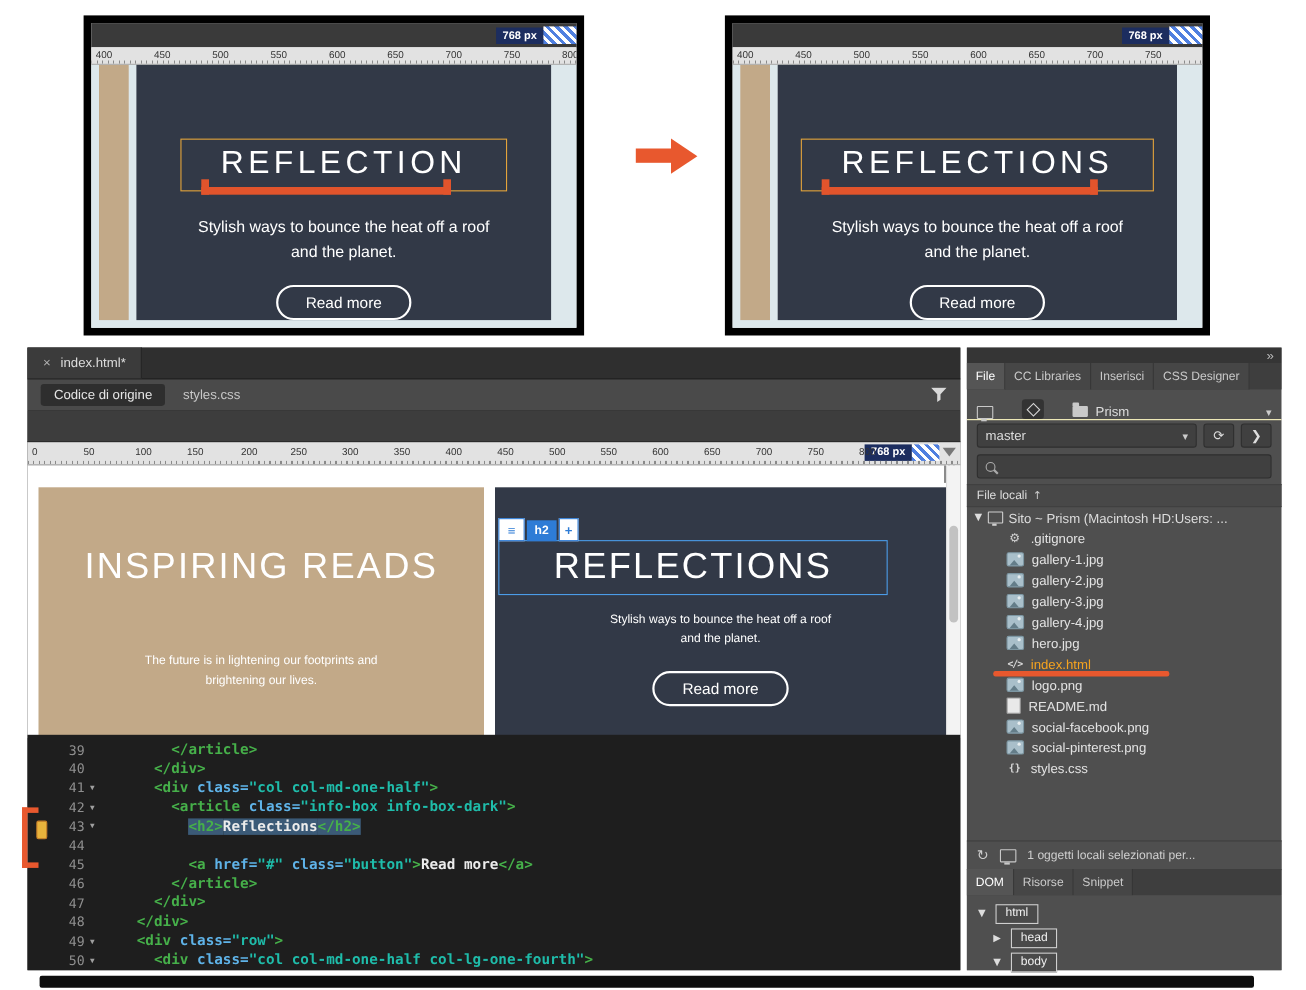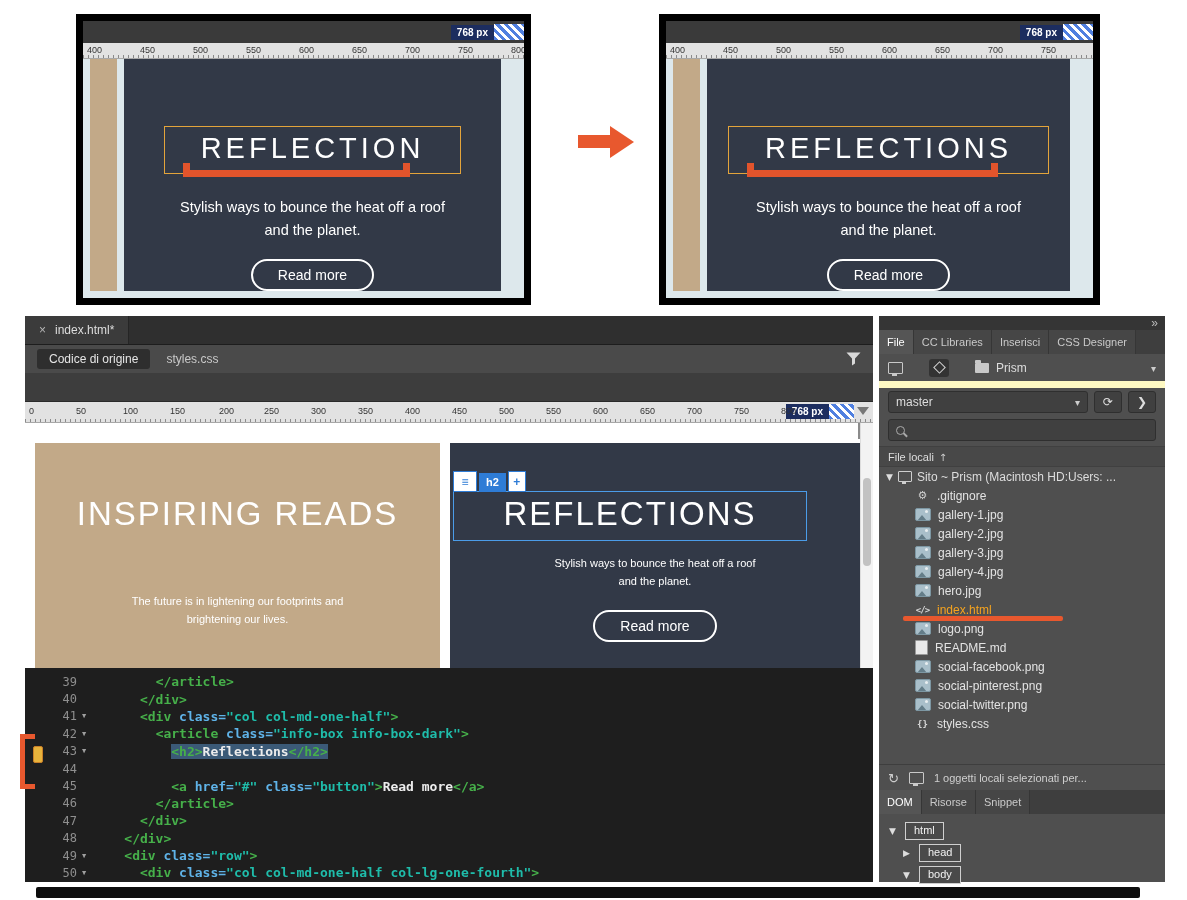--- a/index.html
+++ b/index.html
@@ -87,21 +87,21 @@
   .sel{background:#3b5a77;}
 
   
   #files-panel{position:absolute;left:879px;top:316px;width:286px;height:566px;background:#4f4f4f;color:#ddd;}
   .panel-top{height:14px;background:#353535;display:flex;justify-content:flex-end;align-items:center;
     padding:0 7px;color:#bbb;font-size:12px;}
   .panel-tabs,.dom-tabs-bar{height:24px;background:#3e3e3e;display:flex;}
   .ptab{padding:0 8px;font-size:11px;display:flex;align-items:center;background:#464646;color:#c9c9c9;
     border-right:1px solid #363636;white-space:nowrap;}
   .ptab.active{background:#555;color:#fff;}
-  .site-row{height:27px;display:flex;align-items:center;gap:26px;padding:0 9px;border-bottom:7px solid #fef9c3;}
+  .site-row{height:27px;display:flex;align-items:flex-end;gap:26px;padding:0 9px;border-bottom:1px solid #fef9c3;}
   .icon-monitor{width:13px;height:10px;border:1px solid #c9c9c9;border-radius:1px;position:relative;flex:none;}
   .icon-monitor::after{content:"";position:absolute;left:3px;bottom:-3px;width:5px;height:2px;background:#c9c9c9;}
   .btn-dark{width:20px;height:18px;background:#333;border-radius:3px;display:flex;align-items:center;justify-content:center;flex:none;}
   .icon-diamond{width:7px;height:7px;border:1px solid #d5d5d5;transform:rotate(45deg);}
   .site-dd{flex:1;display:flex;align-items:center;gap:7px;font-size:12px;}
   .icon-folder{width:14px;height:10px;background:#c9c9c9;position:relative;border-radius:1px;flex:none;}
   .icon-folder::before{content:"";position:absolute;top:-3px;left:0;width:6px;height:3px;background:#c9c9c9;border-radius:1px 1px 0 0;}
   .caret{margin-left:auto;}
   .caret::after{content:"▾";font-size:10px;color:#ccc;font-family:"DejaVu Sans",sans-serif;}
   .branch-row{height:27px;display:flex;align-items:center;gap:6px;padding:0 9px;}
@@ -469,24 +469,20 @@
           </div>
           <div class="file-row">
             <span class="fi fi-image"></span>
             <span class="fname">social-facebook.png</span>
           </div>
           <div class="file-row">
             <span class="fi fi-image"></span>
             <span class="fname">social-pinterest.png</span>
           </div>
           <div class="file-row">
-            <span class="fi fi-image"></span>
-            <span class="fname">social-twitter.png</span>
-          </div>
-          <div class="file-row">
             <span class="fi fi-css">{}</span>
             <span class="fname">styles.css</span>
           </div>
         </div>
     </div>
     <div class="files-status">
       <span class="icon-refresh"></span>
       <span class="icon-monitor"></span>
       <span>1 oggetti locali selezionati per...</span>
     </div>

